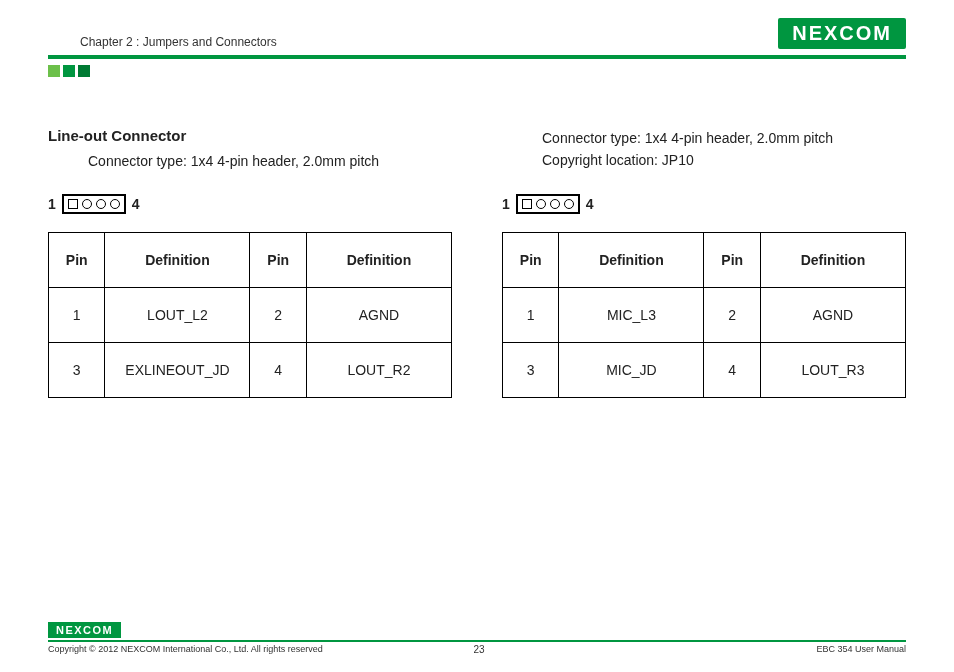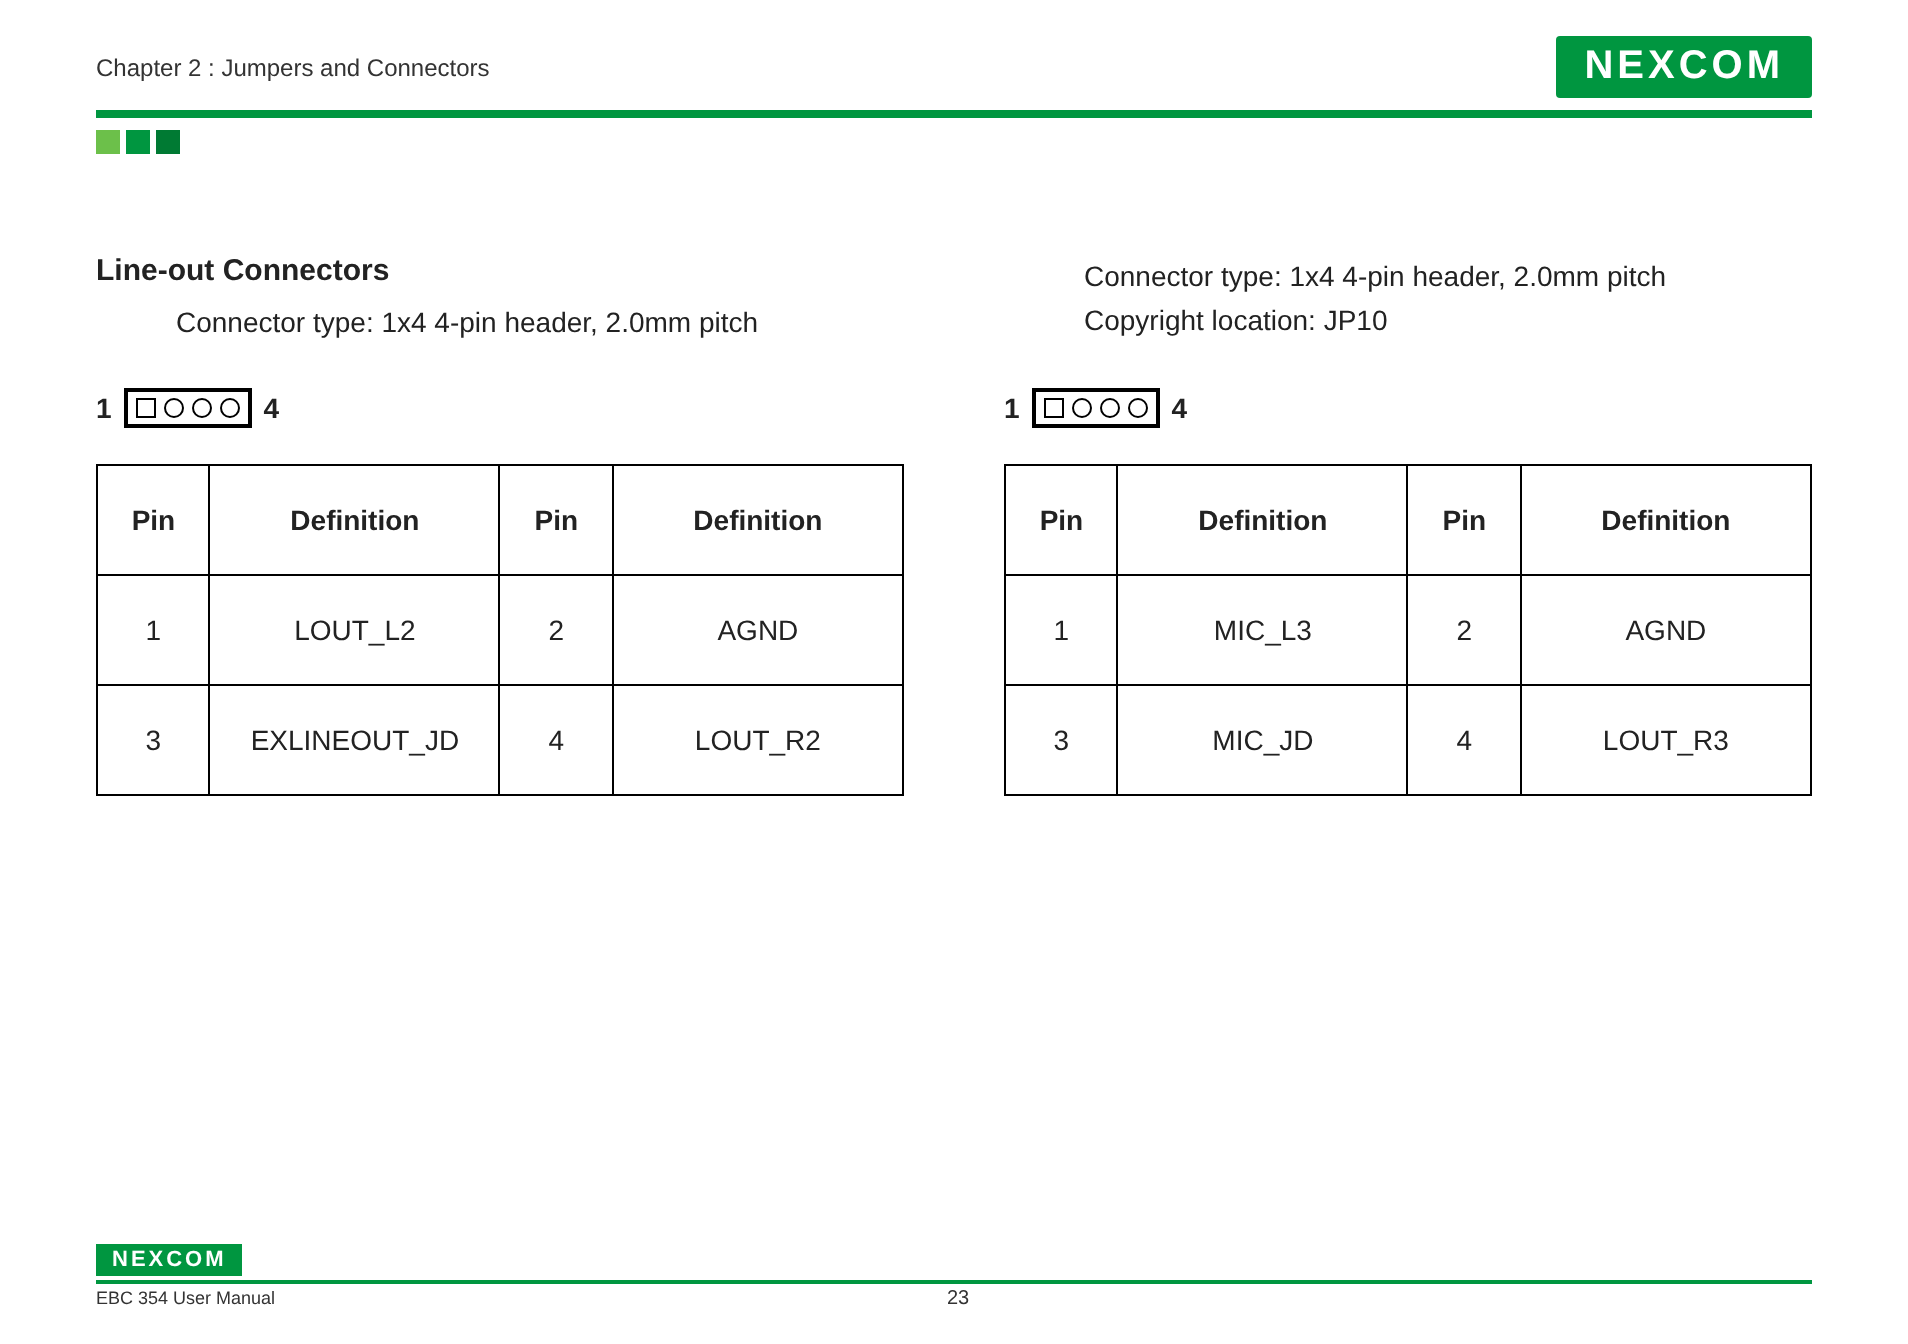--- a/index.html
+++ b/index.html
@@ -10,22 +10,23 @@
     position: relative;
     background: #fff;
     color: #222;
   }
   .page {
     padding: 18px 48px 0 48px;
   }
   .top-head {
     display: flex;
     justify-content: space-between;
-    align-items: center;
+    align-items: flex-end;
     margin-bottom: 4px;
+    margin-left: 32px;
   }
   .chapter-title {
     font-size: 12px;
     color: #333;
   }
   .logo-box {
     background: #009640;
     color: #fff;
     font-weight: 800;
     font-size: 20px;
@@ -165,21 +166,21 @@
   <div class="green-rule"></div>
   <div class="three-squares">
     <span class="sq1"></span>
       <span class="sq2"></span>
       <span class="sq3"></span>
   </div>
 
   <div class="content">
 
     <div class="col">
-      <div class="sec-title">Line-out Connectors</div>
+      <div class="sec-title">Line-out Connector</div>
       <div class="spec-line">Connector type: 1x4 4-pin header, 2.0mm pitch</div>
 
       <div class="pin-diagram">
         <span class="pin-num">1</span>
         <span class="pin-box">
           <span class="pin-sq"></span>
             <span class="pin-circ"></span>
             <span class="pin-circ"></span>
             <span class="pin-circ"></span>
         </span>
@@ -253,16 +254,17 @@
       </table>
     </div>
 
   </div>
 </div>
 
 <div class="footer">
   <div class="footer-logo">NEXCOM</div>
   <div class="footer-rule"></div>
   <div class="footer-row">
+    <span>Copyright © 2012 NEXCOM International Co., Ltd. All rights reserved</span>
     <span class="footer-center">23</span>
     <span>EBC 354 User Manual</span>
   </div>
 </div>
 
 </body></html>

